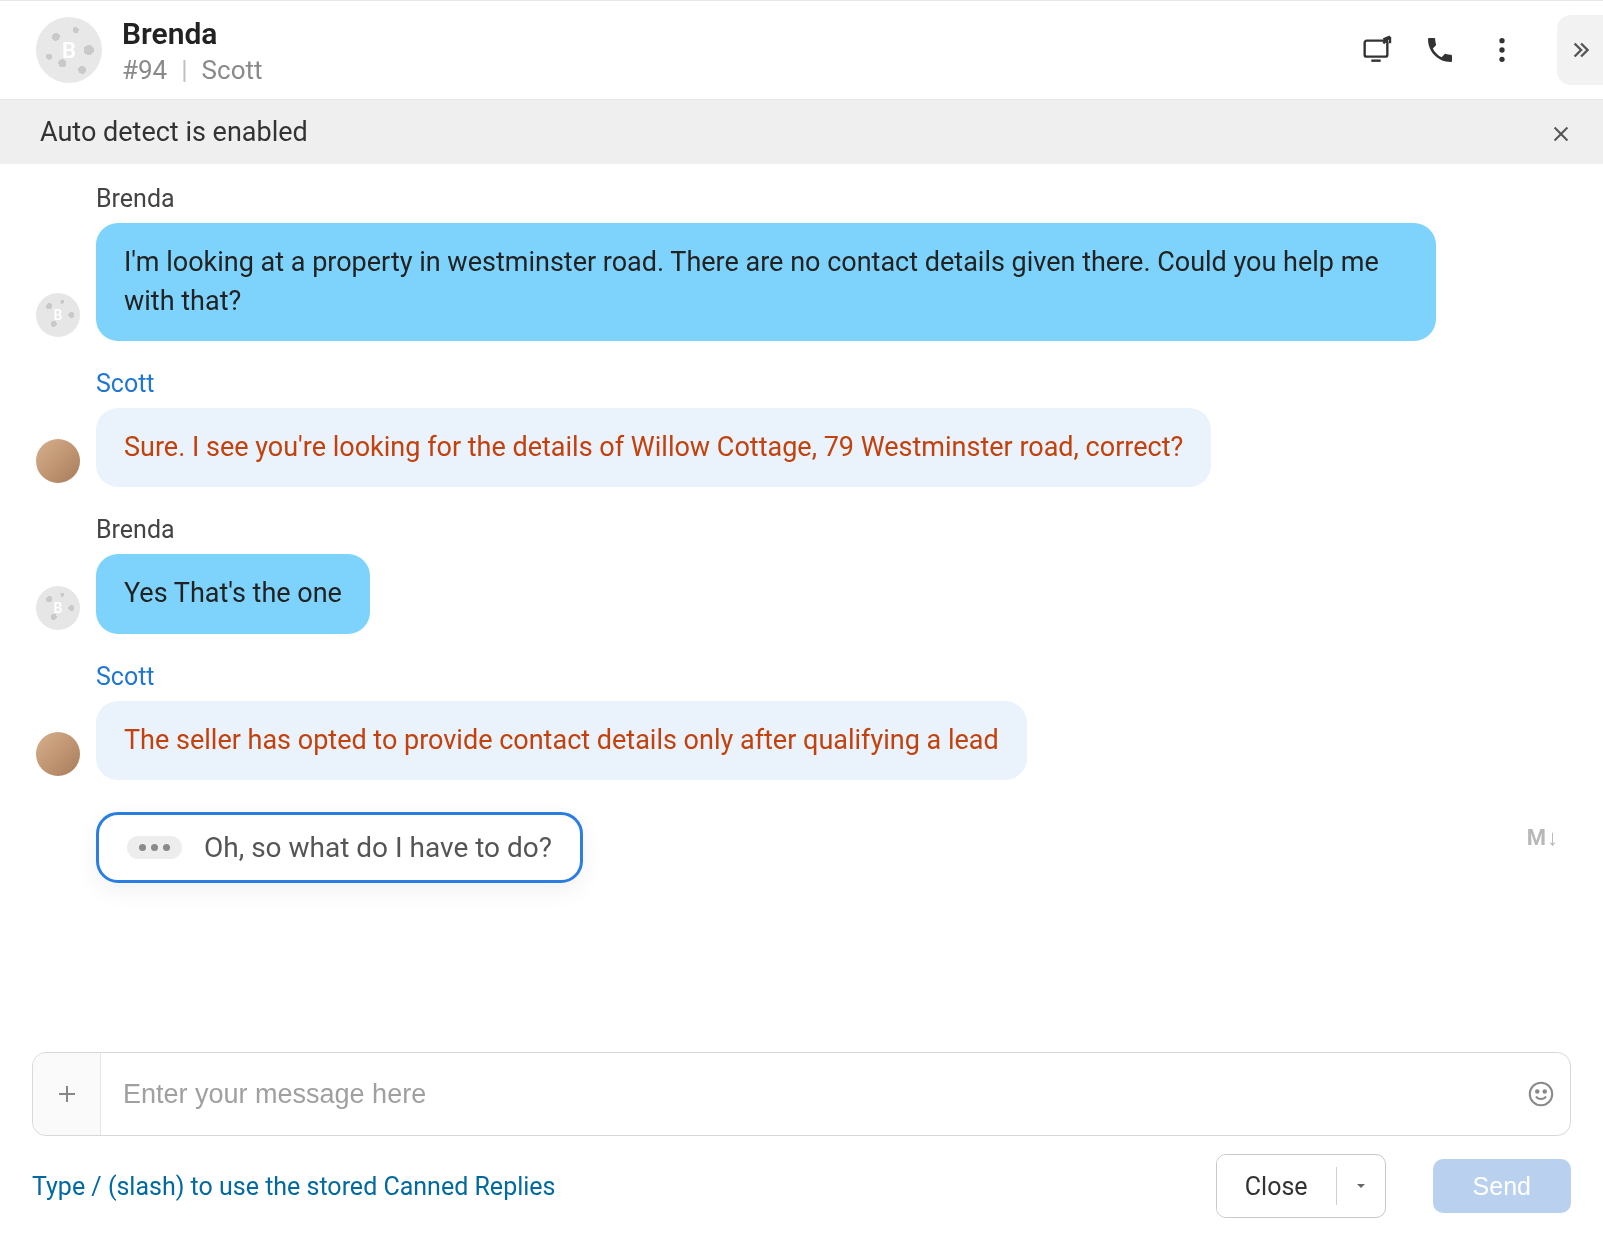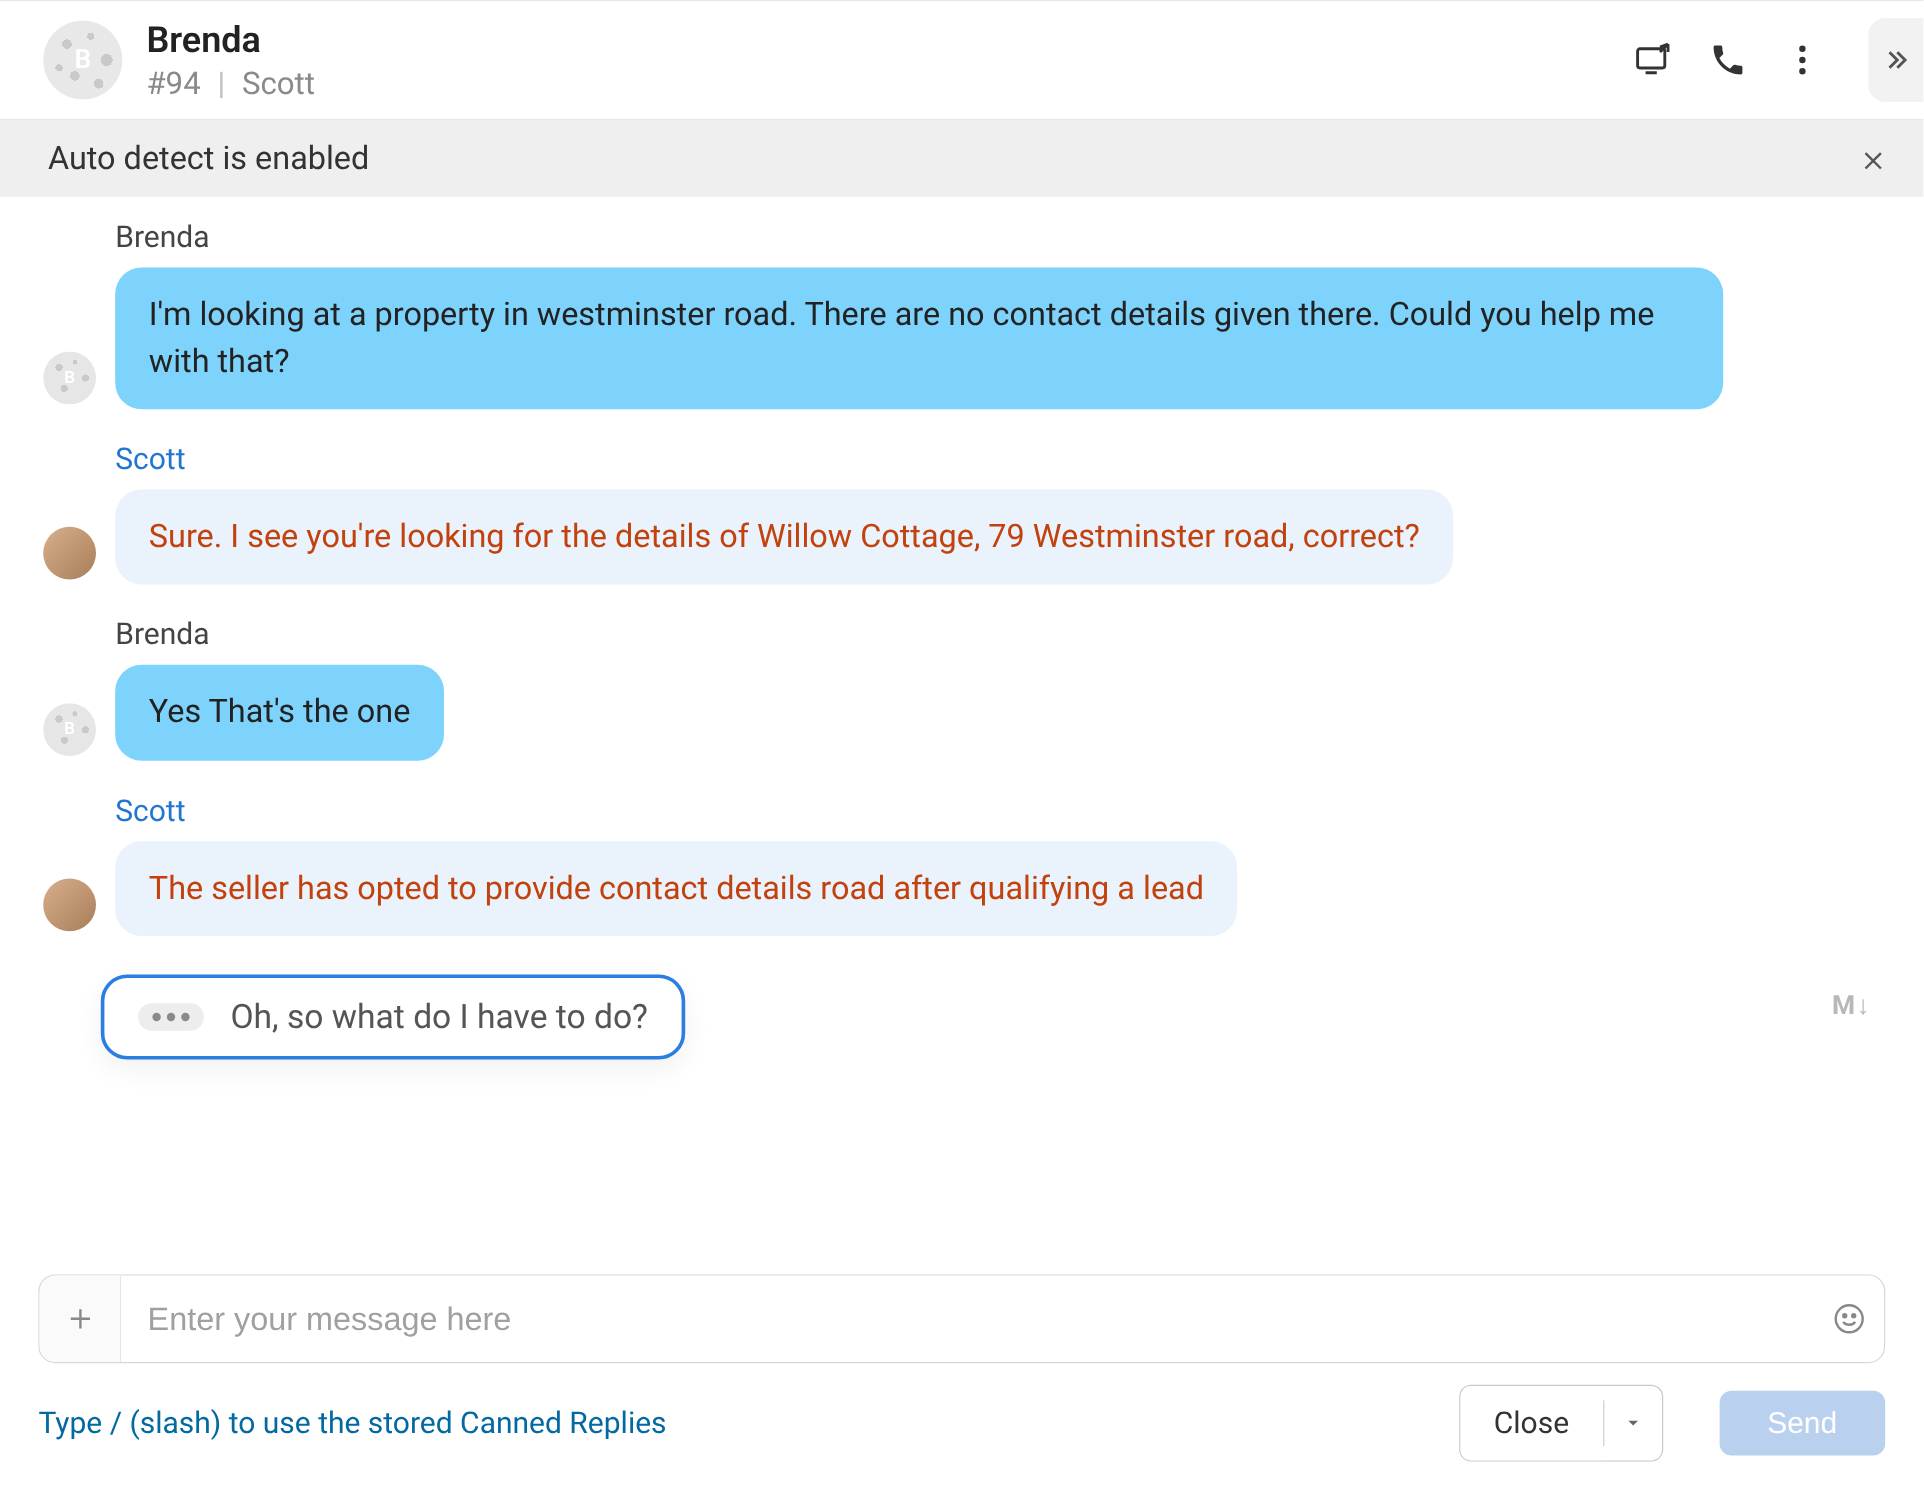--- a/index.html
+++ b/index.html
@@ -95,21 +95,21 @@
     border-radius: 22px;
     padding: 20px 28px;
     font-size: 27px;
     line-height: 1.45;
     max-width: 1340px;
   }
   .bubble.customer { background: #7dd3fc; color: #222; }
   .bubble.agent { background: #eaf2fb; color: #c2410c; }
 
   
-  .typing-row { display:flex; align-items:center; margin-left:48px; margin-top:18px; position:relative; }
+  .typing-row { display:flex; align-items:center; margin-left:60px; margin-top:18px; position:relative; }
   .typing-bubble {
     border: 3px solid #2a7de1;
     border-radius: 22px;
     padding: 16px 28px;
     display:flex; align-items:center; gap:22px;
     background:#fff;
     box-shadow: 0 8px 24px rgba(0,0,0,0.06);
   }
   .typing-dots {
     background:#ededed; border-radius:14px; padding:8px 12px;
@@ -119,21 +119,21 @@
   .typing-text { font-size:28px; color:#555; }
   .conversation-footer-row { display:flex; align-items:center; }
   .md-right { margin-left:auto; margin-right:4px; color:#b8b8b8; font-size:22px; font-weight:700; letter-spacing:1px; }
 
   
   .composer-wrap { padding: 6px 32px 24px 32px; }
   .composer {
     display:flex; align-items:center;
     border:1px solid #d8d8d8; border-radius:14px;
     background:#fff;
-    height:74px;
+    height:84px;
   }
   .composer-plus {
     width:68px; height:100%; display:flex; align-items:center; justify-content:center;
     border-right:1px solid #e6e6e6; color:#888; cursor:pointer; font-size:30px;
     background:#fafafa; border-radius:14px 0 0 14px;
   }
   .composer-input {
     flex:1; border:none; outline:none; font-size:27px; padding:0 22px; color:#333;
     background:transparent;
   }
@@ -242,21 +242,21 @@
           <span>B</span>
         </div>
         <div class="bubble customer">Yes That's the one</div>
       </div>
     </div>
 
     <div class="msg-block" style="margin-bottom:14px;">
       <div class="sender-label sender-agent">Scott</div>
       <div class="msg-row">
         <div class="msg-avatar agent"></div>
-        <div class="bubble agent">The seller has opted to provide contact details road after qualifying a lead</div>
+        <div class="bubble agent">The seller has opted to provide contact details only after qualifying a lead</div>
       </div>
     </div>
 
     <div class="conversation-footer-row">
       <div class="typing-row">
         <div class="typing-bubble">
           <div class="typing-dots">
             <span></span>
               <span></span>
               <span></span>

